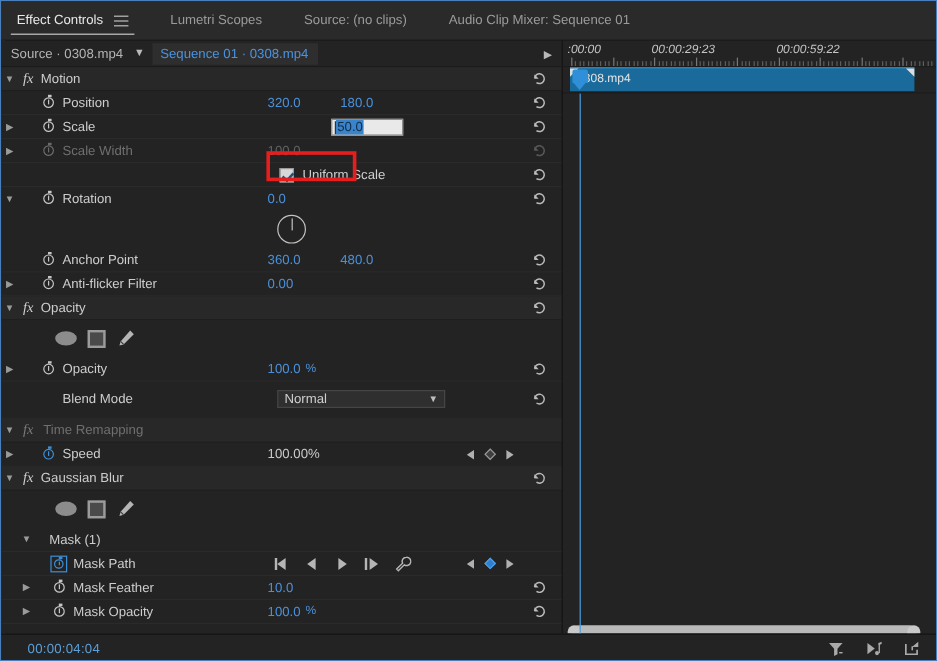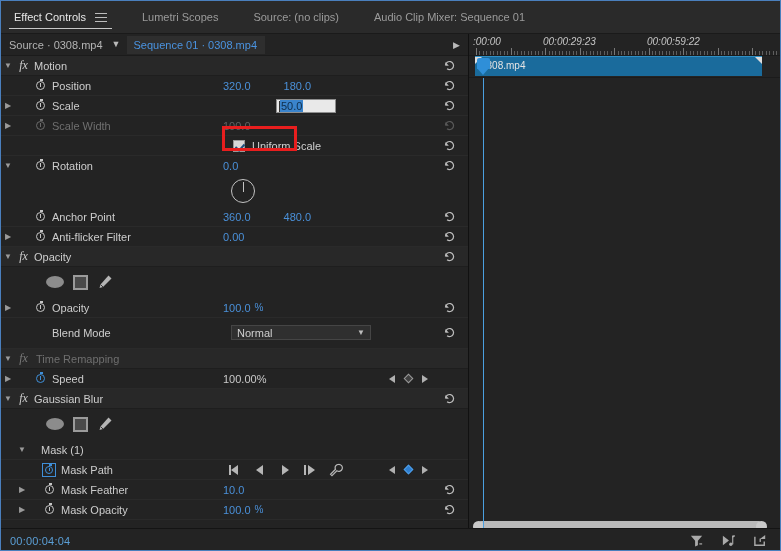--- a/index.html
+++ b/index.html
@@ -479,21 +479,21 @@
   
   .statusbar {
     position: absolute;
     left: 0; top: 527px;
     width: 781px; height: 24px;
     background: #232323;
     border-top: 1px solid #141414;
   }
   .tcode {
     position: absolute;
-    left: 9px; top: 6px;
+    left: 22px; top: 6px;
     color: #5b9fd6;
     font-size: 11px;
     letter-spacing: .2px;
   }
   .status-icons {
     position: absolute;
     right: 14px; top: 4px;
     display: flex; align-items: center; gap: 17px;
   }
   .ico { width: 15px; height: 15px; opacity: .85; }

